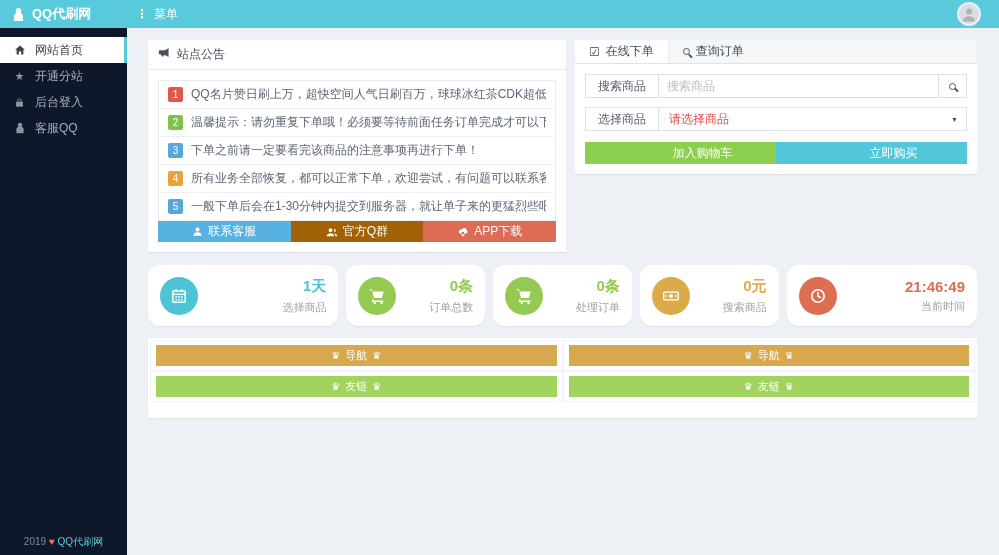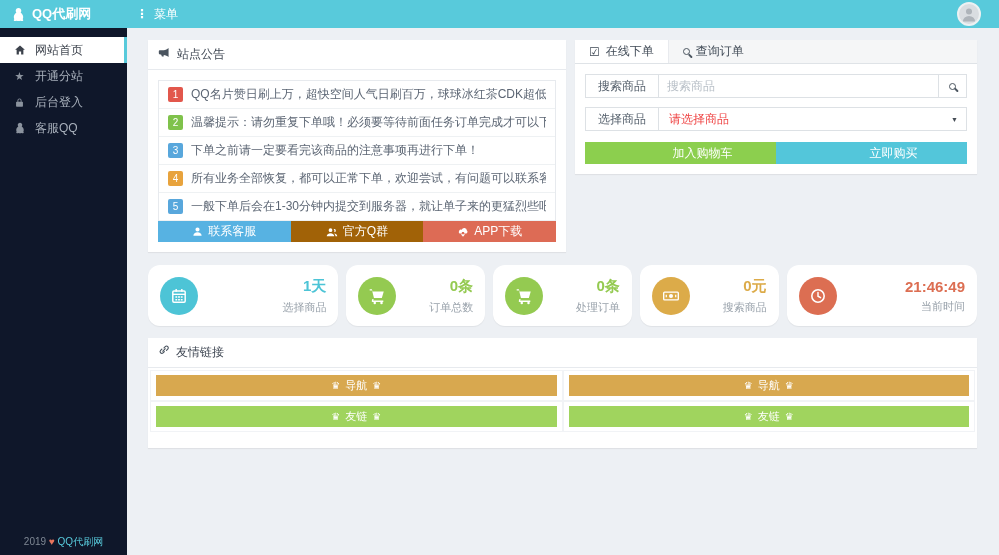--- a/index.html
+++ b/index.html
@@ -313,26 +313,20 @@
             </svg>
         </div>
         <div class="stat-right">
           <div class="stat-value" style="color: rgb(220, 110, 82);">21:46:49</div>
           <div class="stat-label">当前时间</div>
         </div>
       </div>
     </div>
 
     <section class="panel links-panel">
-      <div class="panel-header">
-        <svg width="12" height="12" viewBox="0 0 16 16" fill="none" stroke="currentColor" stroke-width="1.5" stroke-linecap="round">
-            <path d="M6.3 9.7l3.4-3.4M5.2 6.8L3.5 8.5a2.3 2.3 0 0 0 3.3 3.3l1.7-1.7M8 5.2l1.7-1.7a2.3 2.3 0 0 1 3.3 3.3L11.3 8.5"></path>
-          </svg>
-        <span>友情链接</span>
-      </div>
       <div class="links-grid">
         <div class="link-cell">
           <button class="link-btn" style="background: rgb(216, 168, 79);">
             <span class="crown">♛</span>
             <span>导航</span>
             <span class="crown">♛</span>
           </button>
         </div>
         <div class="link-cell">
           <button class="link-btn" style="background: rgb(216, 168, 79);">

